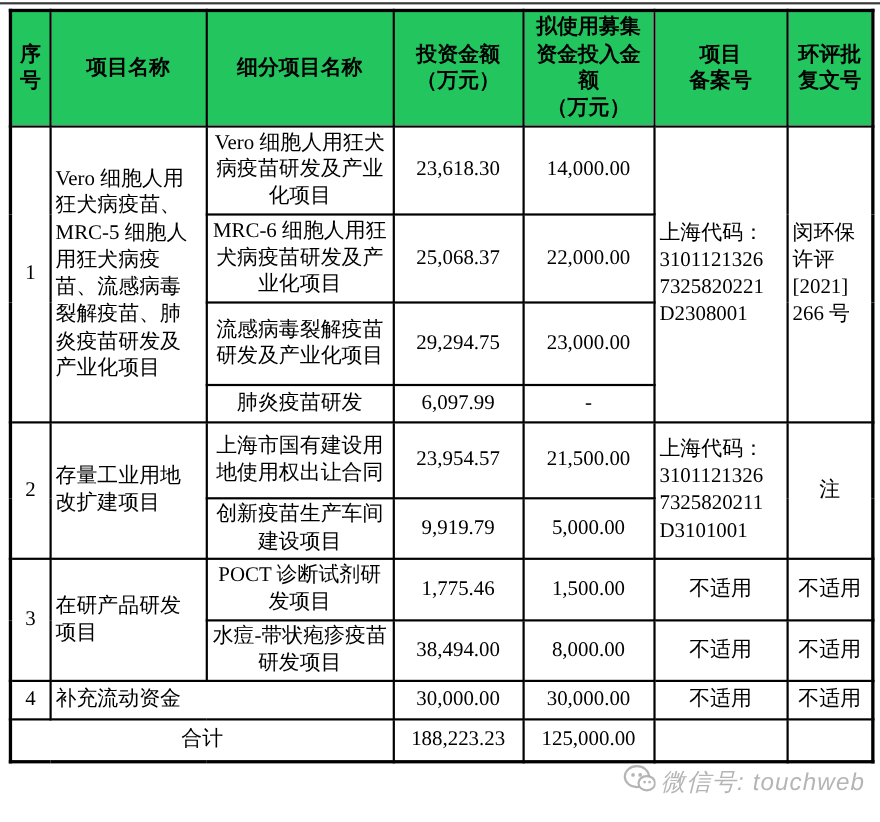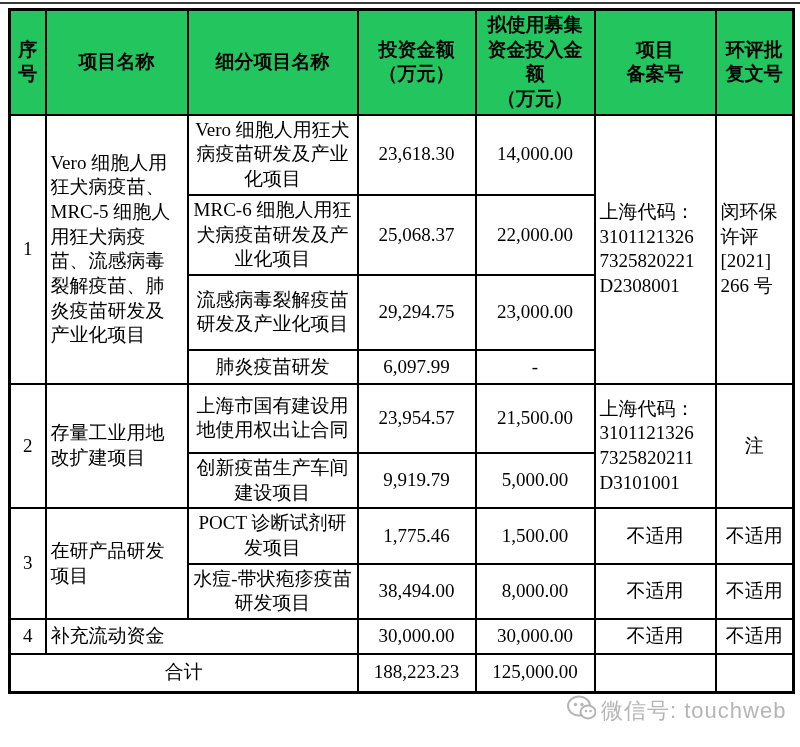--- a/index.html
+++ b/index.html
@@ -73,20 +73,21 @@
     position: absolute;
     left: 566px; top: 694px;
     display: flex;
     align-items: center;
     gap: 5px;
     color: rgba(168,168,168,0.85);
     font-family: "Liberation Sans", "DejaVu Sans", sans-serif;
     font-size: 22px;
     letter-spacing: 1px;
     pointer-events: none;
+    font-style: italic;
   }
 </style>
 </head>
 <body>
 
 <div class="page">
   <div class="top-rule"></div>
 
   <table class="main">
     <colgroup>

